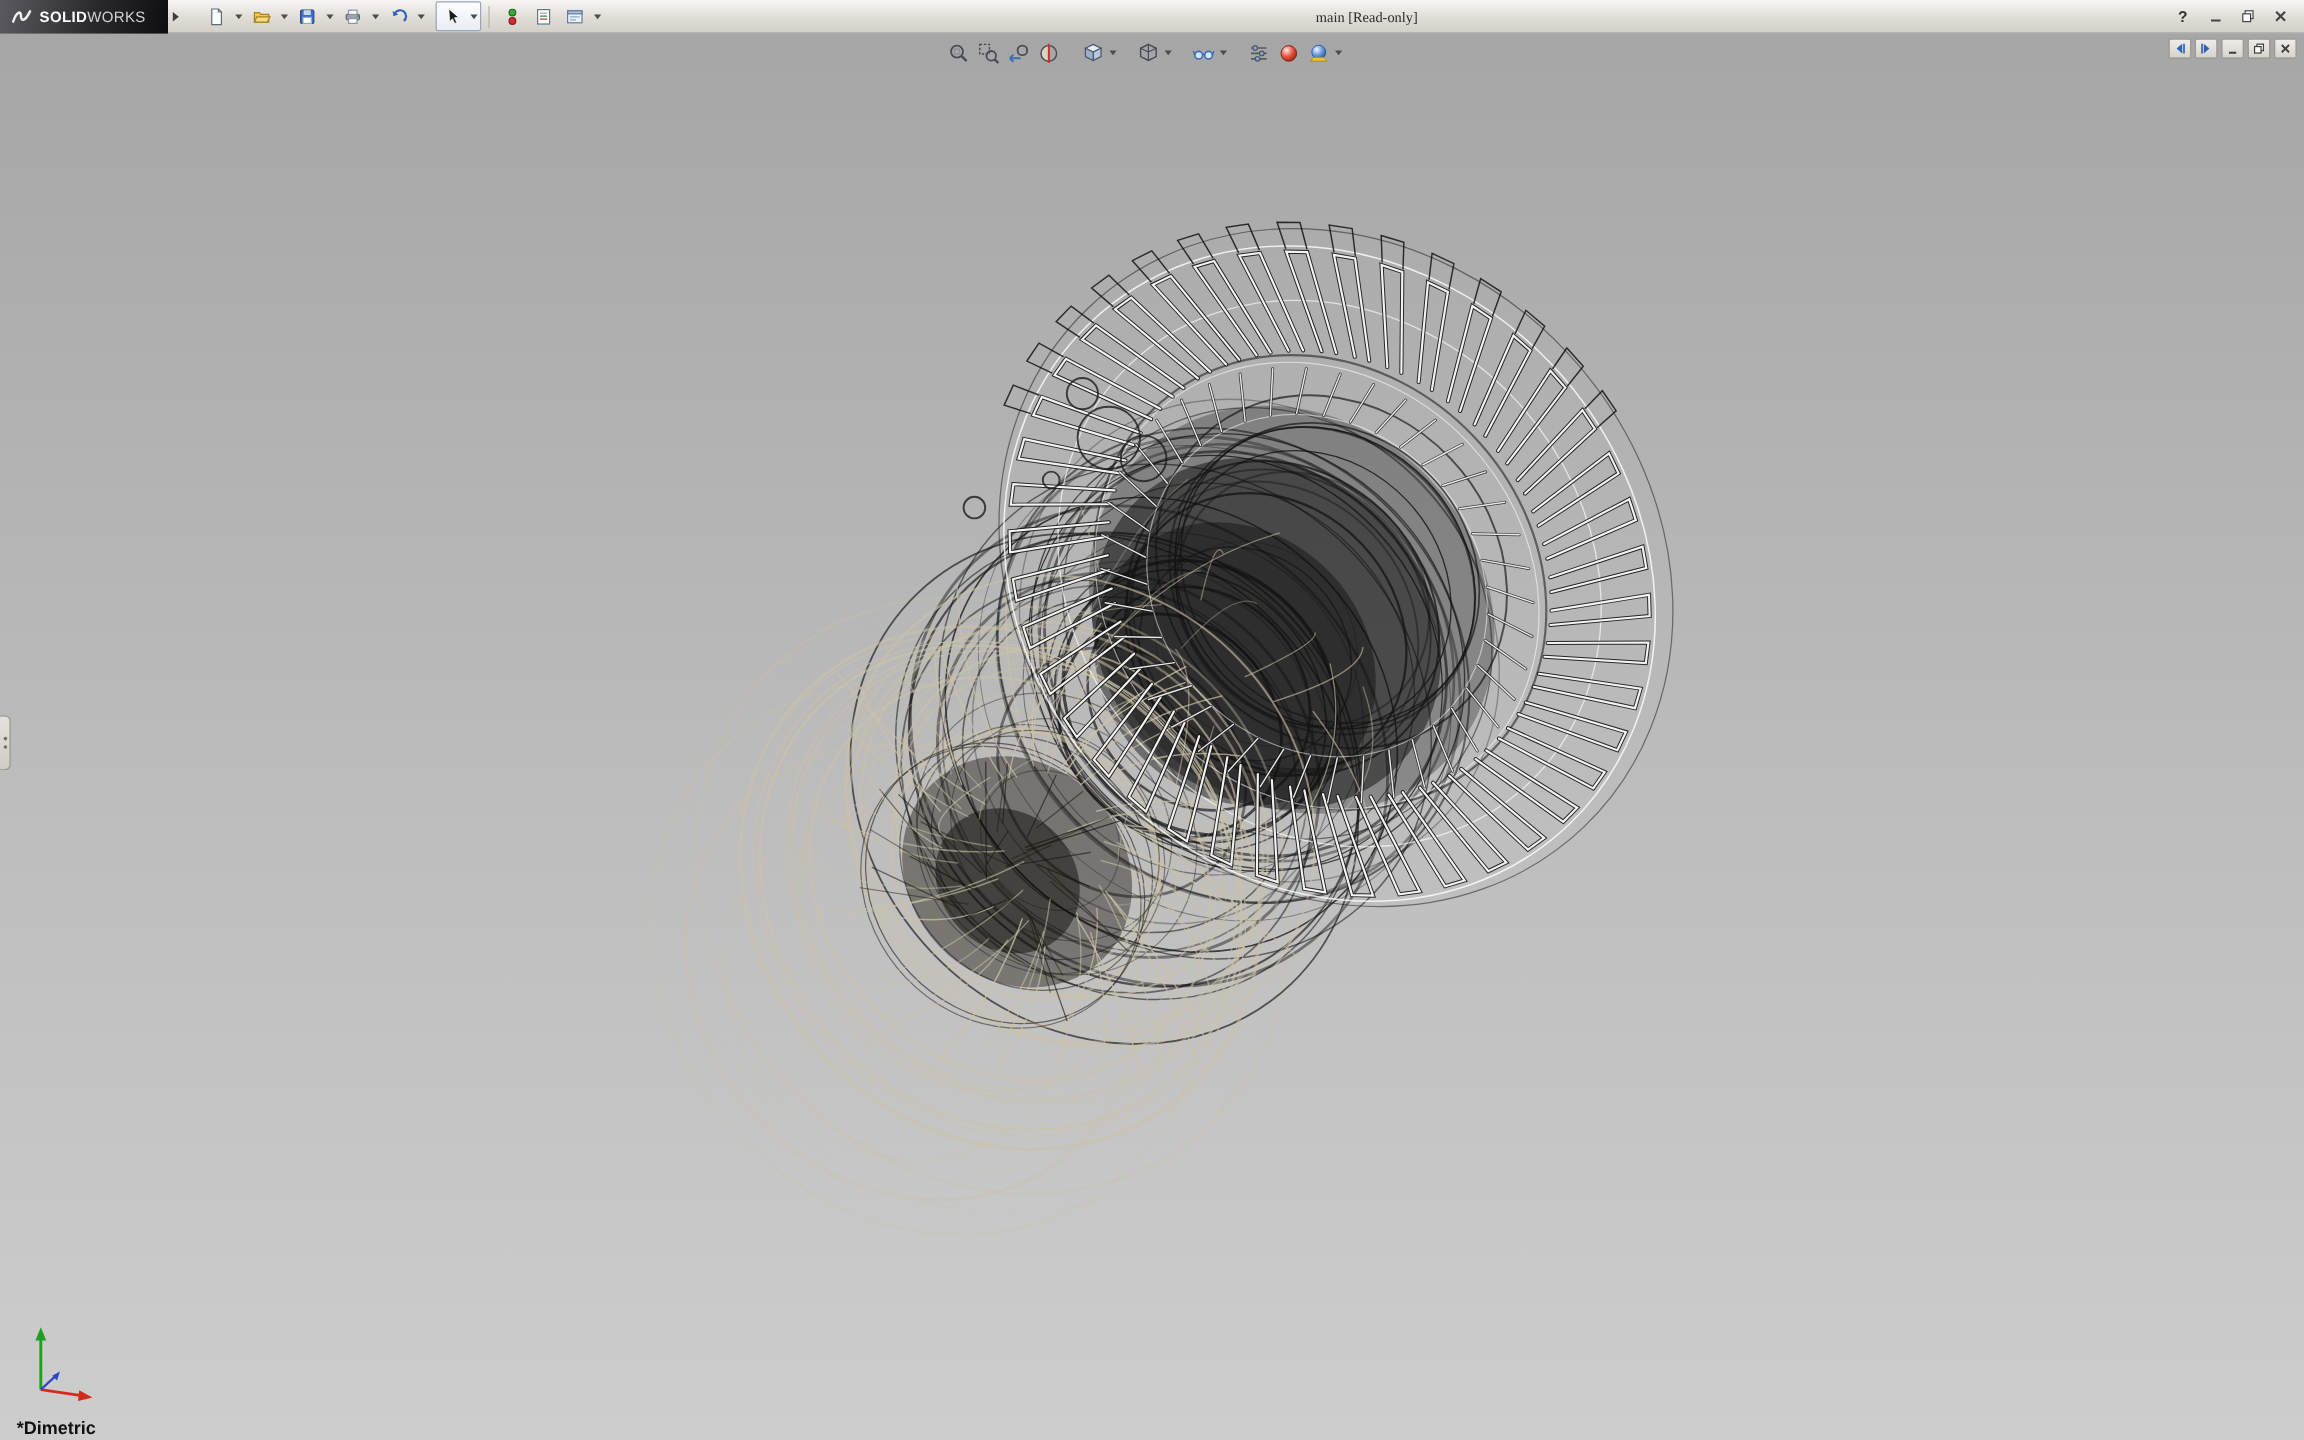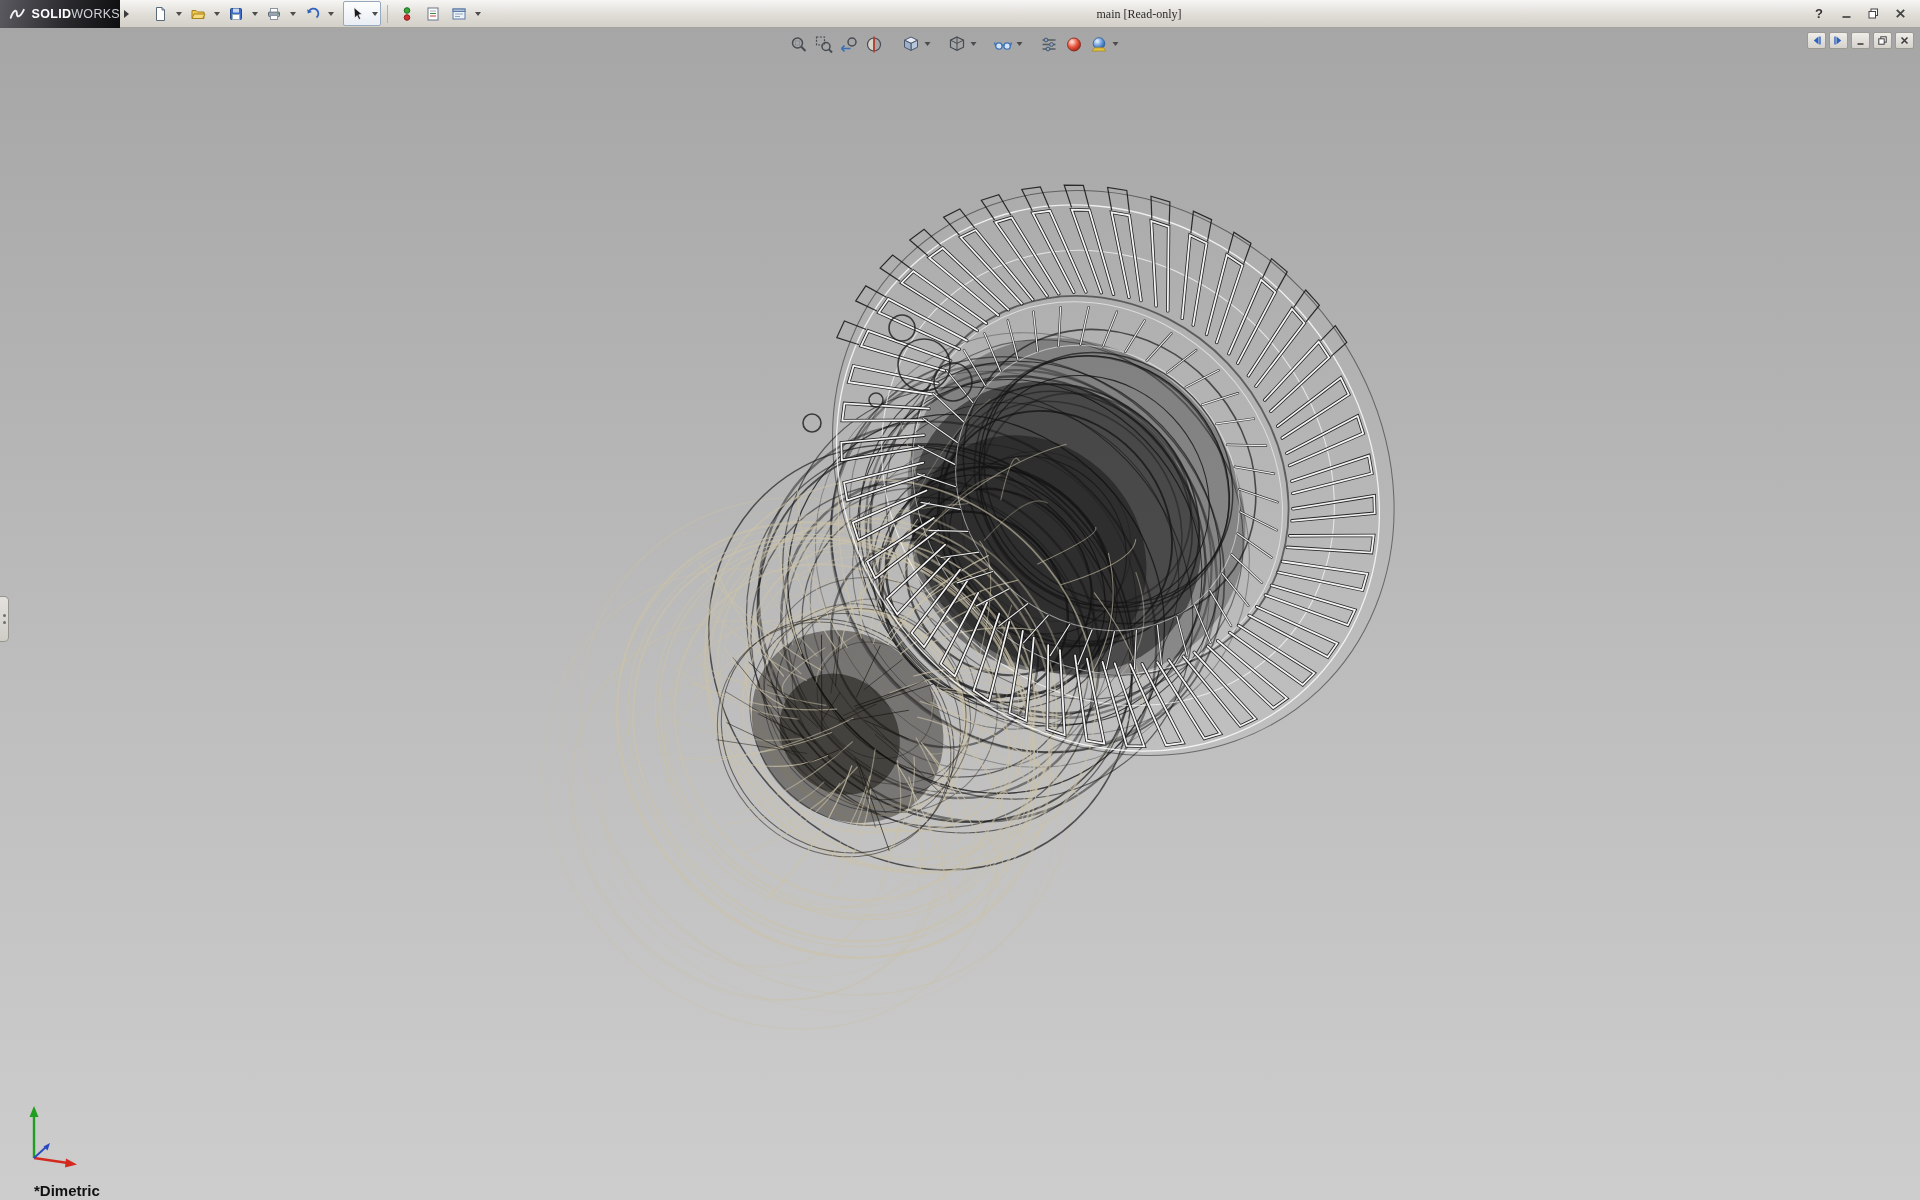--- a/index.html
+++ b/index.html
@@ -2,21 +2,21 @@
 <html><head>
 <meta charset="utf-8">
 <style>
   * { box-sizing: border-box; margin: 0; padding: 0; }
   html, body { width: 1920px; height: 1200px; overflow: hidden; font-family: "Liberation Sans", sans-serif; }
   .app { position: relative; width: 1920px; height: 1200px; background: #c9c9c9; }
 
   
   .titlebar { position: absolute; top: 0; left: 0; right: 0; height: 28px; display: flex; align-items: center;
     background: linear-gradient(#f7f6f4, #e0ddd7 55%, #d3d0ca); border-bottom: 1px solid #a8a59f; z-index: 10; }
-  .logo { height: 28px; width: 120px; flex: 0 0 auto; display: flex; align-items: center; gap: 5px; padding-left: 8px;
+  .logo { height: 28px; width: 140px; flex: 0 0 auto; display: flex; align-items: center; gap: 5px; padding-left: 8px;
     background: linear-gradient(100deg, #5a5a60, #2a2a2e 55%, #0e0e10); }
   .logo-text { font-size: 12.5px; letter-spacing: .3px; color: #cfd2d6; white-space: nowrap; }
   .logo-text b { color: #ffffff; font-weight: 700; }
   .flyout-btn { width: 13px; height: 28px; }
   button { border: none; background: transparent; display: flex; align-items: center; justify-content: center; cursor: default; }
   .tri-r { width: 0; height: 0; border-top: 4px solid transparent; border-bottom: 4px solid transparent; border-left: 5px solid #3c3c3c; }
   .tri-d { width: 0; height: 0; border-left: 3.5px solid transparent; border-right: 3.5px solid transparent; border-top: 4.5px solid #4c4c4c; }
   .toolbar { display: flex; align-items: center; gap: 1px; margin-left: 14px; }
   .tb { width: 25px; height: 23px; border-radius: 2px; border: 1px solid transparent; }
   .caret-btn { width: 11px; height: 23px; }
@@ -34,21 +34,21 @@
   .hud { position: absolute; top: 5px; left: 953px; transform: translateX(-50%); display: flex; align-items: center; gap: 3px; z-index: 5; }
   .hud button { width: 22px; height: 22px; }
   .hud .gap { width: 9px; }
   .doc-controls { position: absolute; top: 4px; right: 6px; display: flex; gap: 3px; z-index: 5; }
   .doc-controls button { width: 19px; height: 17px; background: linear-gradient(#efede9, #d6d3cd); border: 1px solid #9d9a94; border-radius: 2px; }
   .fm-handle { position: absolute; left: 0; top: 568px; width: 9px; height: 46px; z-index: 5;
     background: linear-gradient(#e4e2de, #cfccc6); border: 1px solid #97948e; border-left: none; border-radius: 0 5px 5px 0;
     display: flex; flex-direction: column; align-items: center; justify-content: center; gap: 4px; }
   .fm-handle i { width: 3px; height: 3px; border-radius: 50%; background: #6f6f6f; }
   .triad { position: absolute; left: 16px; bottom: 24px; z-index: 4; }
-  .orient-label { position: absolute; left: 14px; bottom: 1px; font-size: 15px; font-weight: 600; color: #111; z-index: 4; margin-left: 20px; }
+  .orient-label { position: absolute; left: 14px; bottom: 1px; font-size: 15px; font-weight: 600; color: #111; z-index: 4; }
 </style>
 </head>
 <body>
 
 <div class="app">
 
   <header class="titlebar">
     <div class="logo">
       <svg width="20" height="16" viewBox="0 0 20 16">
         <path d="M3 12 C6 3 9.5 3 9.5 7.5 C9.5 12 13 12 17 3.5" stroke="#f0f0f2" stroke-width="2.1" fill="none" stroke-linecap="round"></path>

